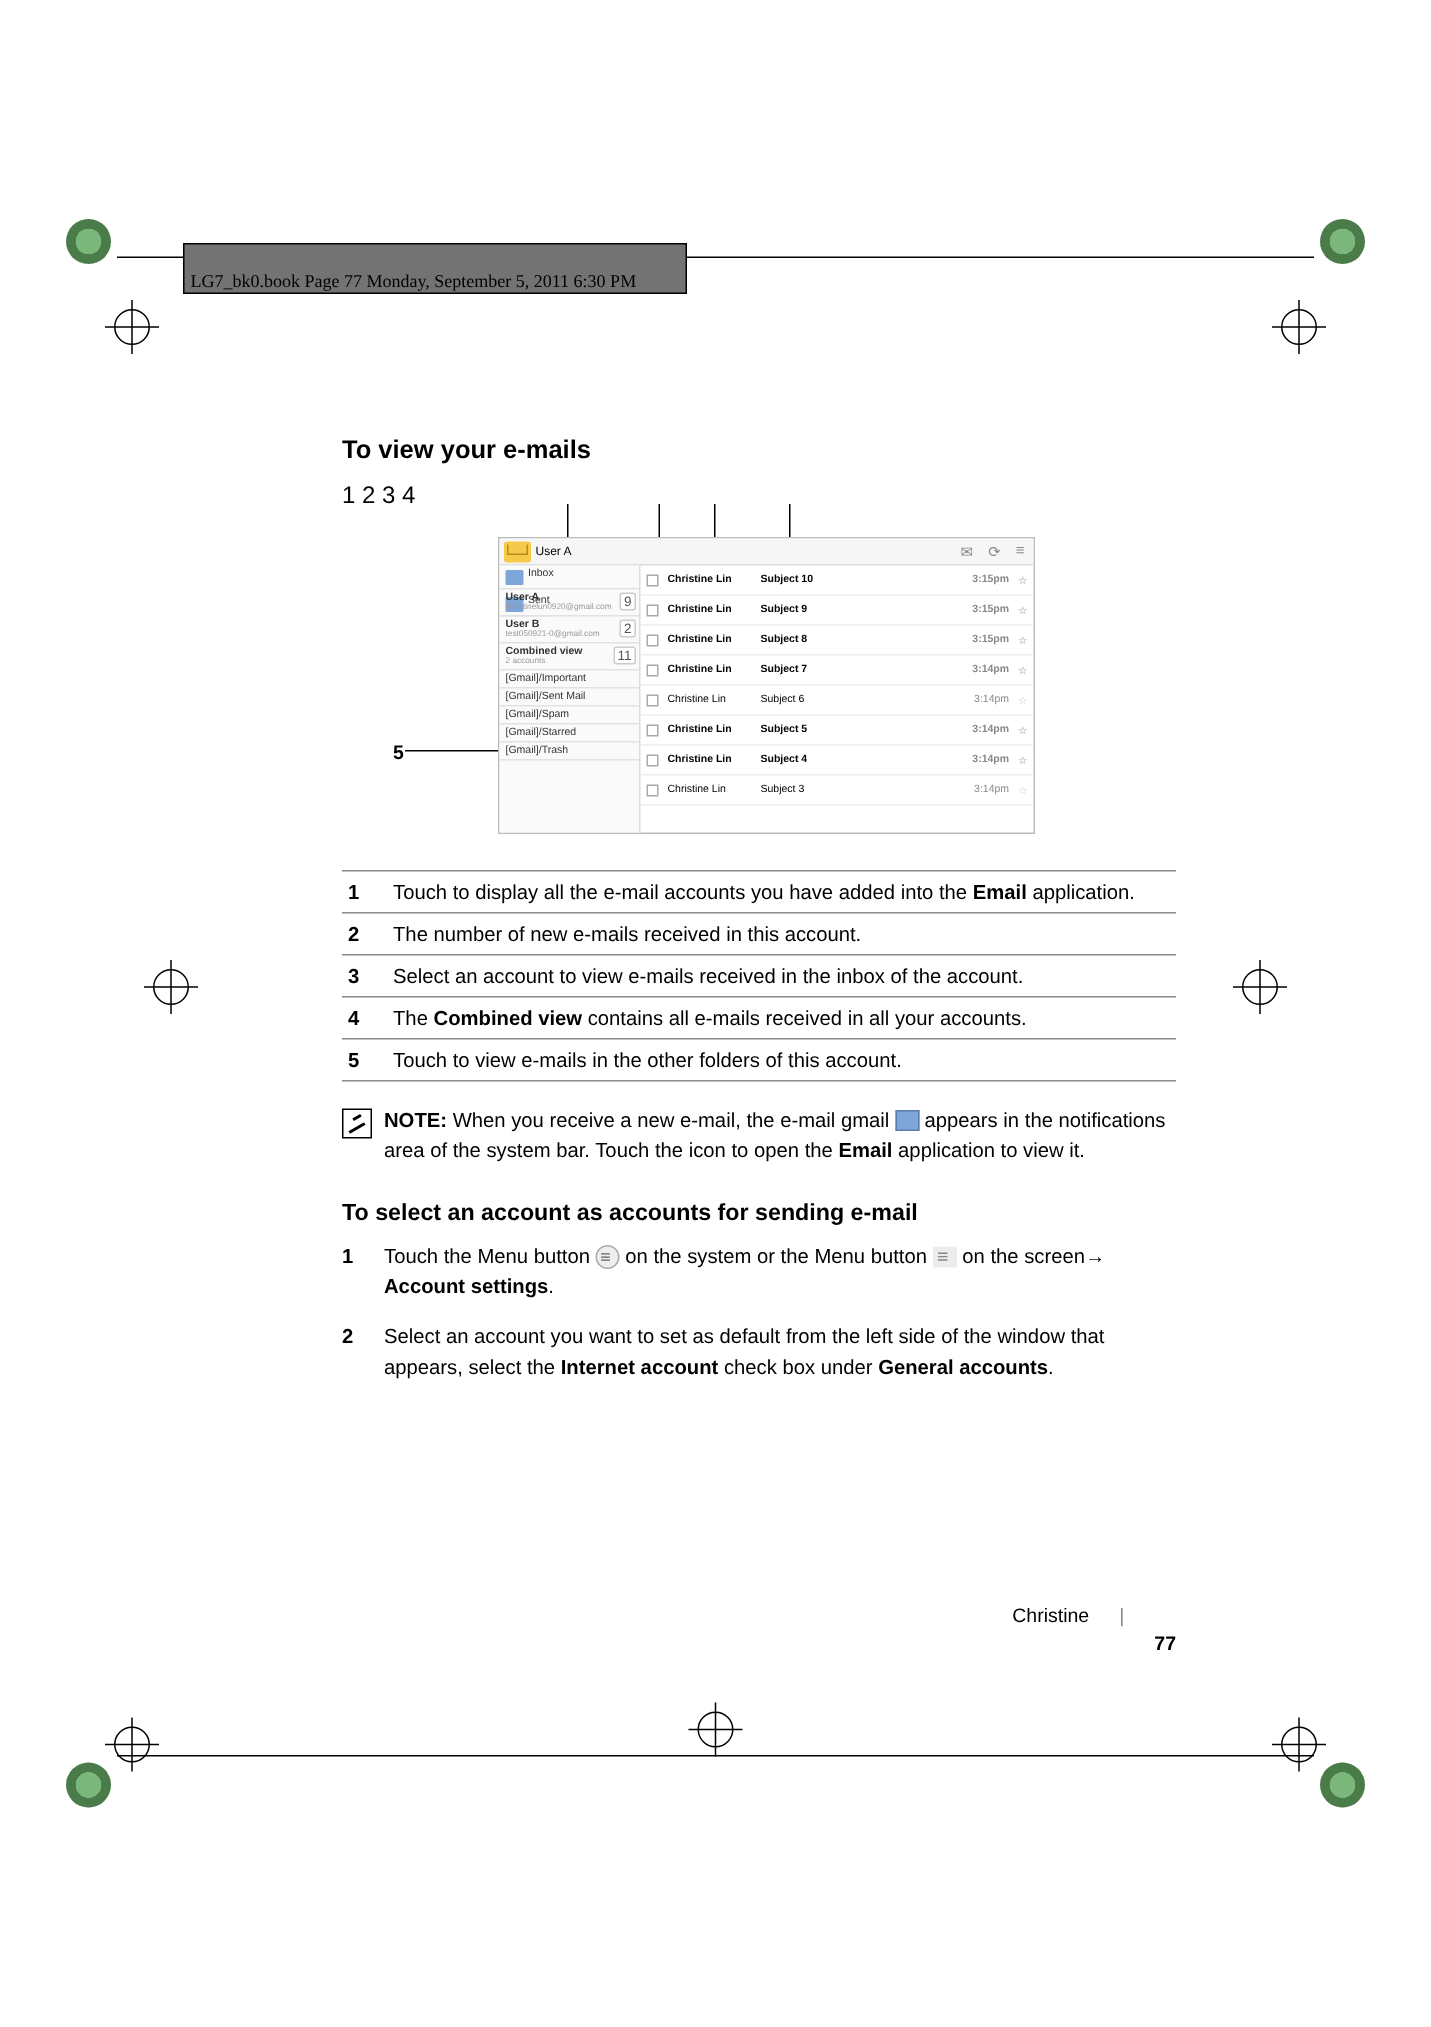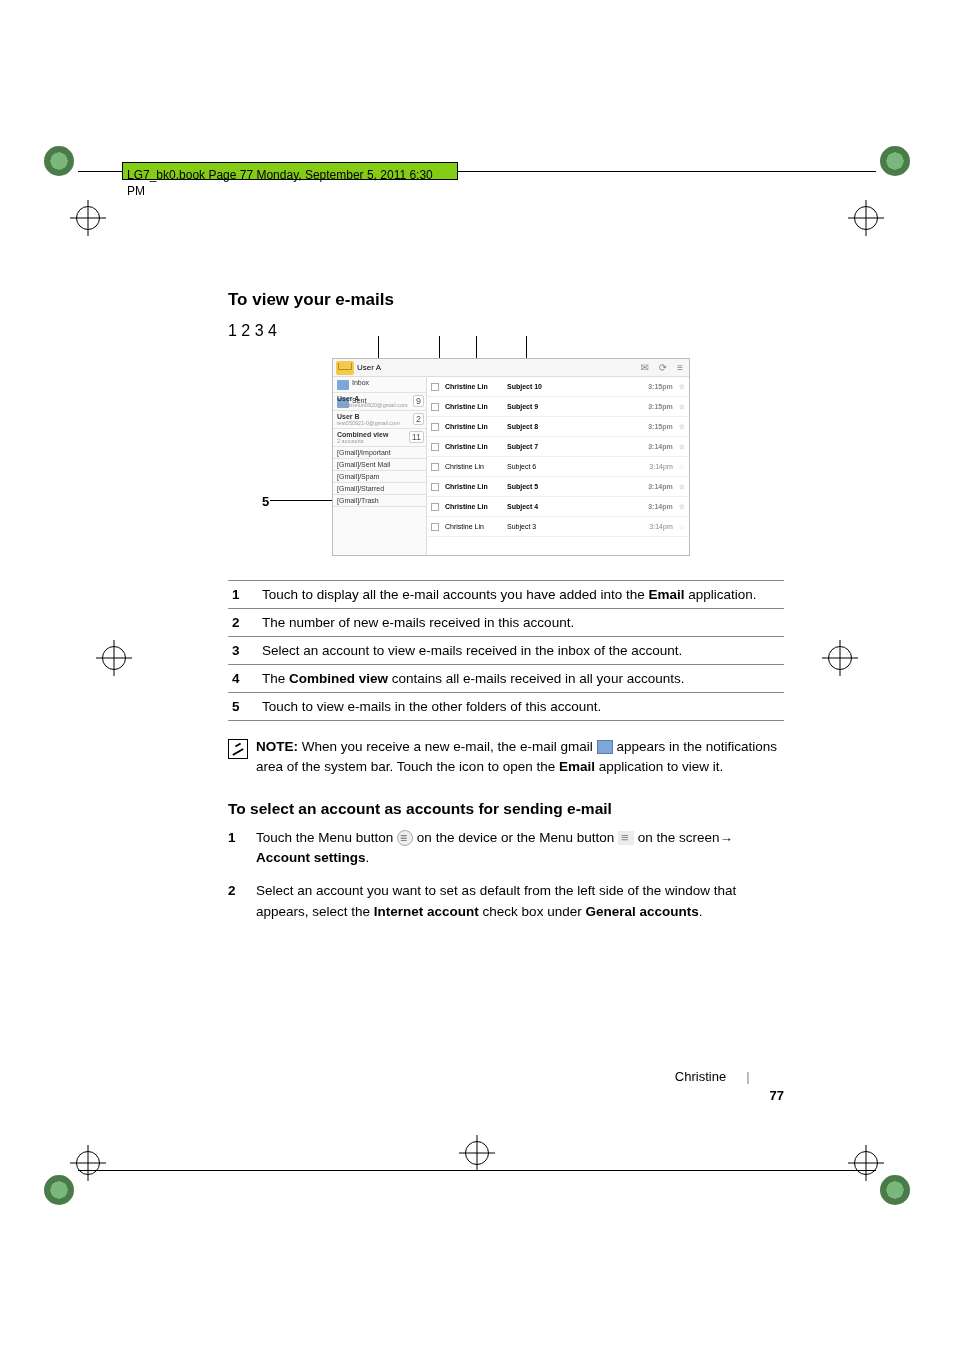--- a/index.html
+++ b/index.html
@@ -27,21 +27,21 @@
   .cross::before { left:50%; top:0; width:1px; height:100%; transform:translateX(-0.5px);}
   .cross::after  { top:50%; left:0; height:1px; width:100%; transform:translateY(-0.5px);}
   .cross .ring { position:absolute; left:6px; top:6px; width:24px; height:24px; border:1px solid #000; border-radius:50%; }
   .cross.tl { top:200px; left:70px; }
   .cross.tr { top:200px; right:70px; }
   .cross.ml { top:640px; left:96px; }
   .cross.mr { top:640px; right:96px; }
   .cross.bl { bottom:170px; left:70px; }
   .cross.br { bottom:170px; right:70px; }
   .cross.bc { bottom:180px; left:50%; transform:translateX(-50%); }
-  .hline-top-box { position:absolute; top:162px; left:122px; width:336px; height:18px; border:1px solid #000; background:#84cc16; font-size:12px; font-family: Liberation Sans, sans-serif; line-height:16px; padding:4px 4px;}
+  .hline-top-box { position:absolute; top:162px; left:122px; width:336px; height:18px; border:1px solid #000; background:#737373; font-size:12px; font-family: Liberation Serif, serif; line-height:16px; padding:16px 4px;}
   .hline { position:absolute; left:78px; right:78px; height:1px; background:#000; }
   .hline.t { top:171px; }
   .hline.b { bottom:180px; }
 
   
   .content {
     position:absolute;
     left:228px;
     top:290px;
     width:556px;
@@ -316,21 +316,21 @@
         <b>NOTE:</b><span> When you receive a new e-mail, the e-mail gmail </span><span class="mailglyph"></span><span> appears in the notifications area of the system bar. Touch the icon to open the </span><b>Email</b><span> application to view it.</span>
       </div>
     </div>
 
     <h3 class="sub">To select an account as accounts for sending e-mail</h3>
 
     <ol class="steps">
       <li>
         <span class="sn">1</span>
         <span>
-          <span>Touch the Menu button </span><span class="menuglyph"></span><span> on the device or the Menu button </span><span class="barglyph"></span><span> on the screen</span><span class="arrow">→ </span><b>Account settings</b><span>.</span>
+          <span>Touch the Menu button </span><span class="menuglyph"></span><span> on the system or the Menu button </span><span class="barglyph"></span><span> on the screen</span><span class="arrow">→ </span><b>Account settings</b><span>.</span>
         </span>
       </li>
       <li>
         <span class="sn">2</span>
         <span>
           <span>Select an account you want to set as default from the left side of the window that appears, select the </span><b>Internet account</b><span> check box under </span><b>General accounts</b><span>.</span>
         </span>
       </li>
     </ol>
 

